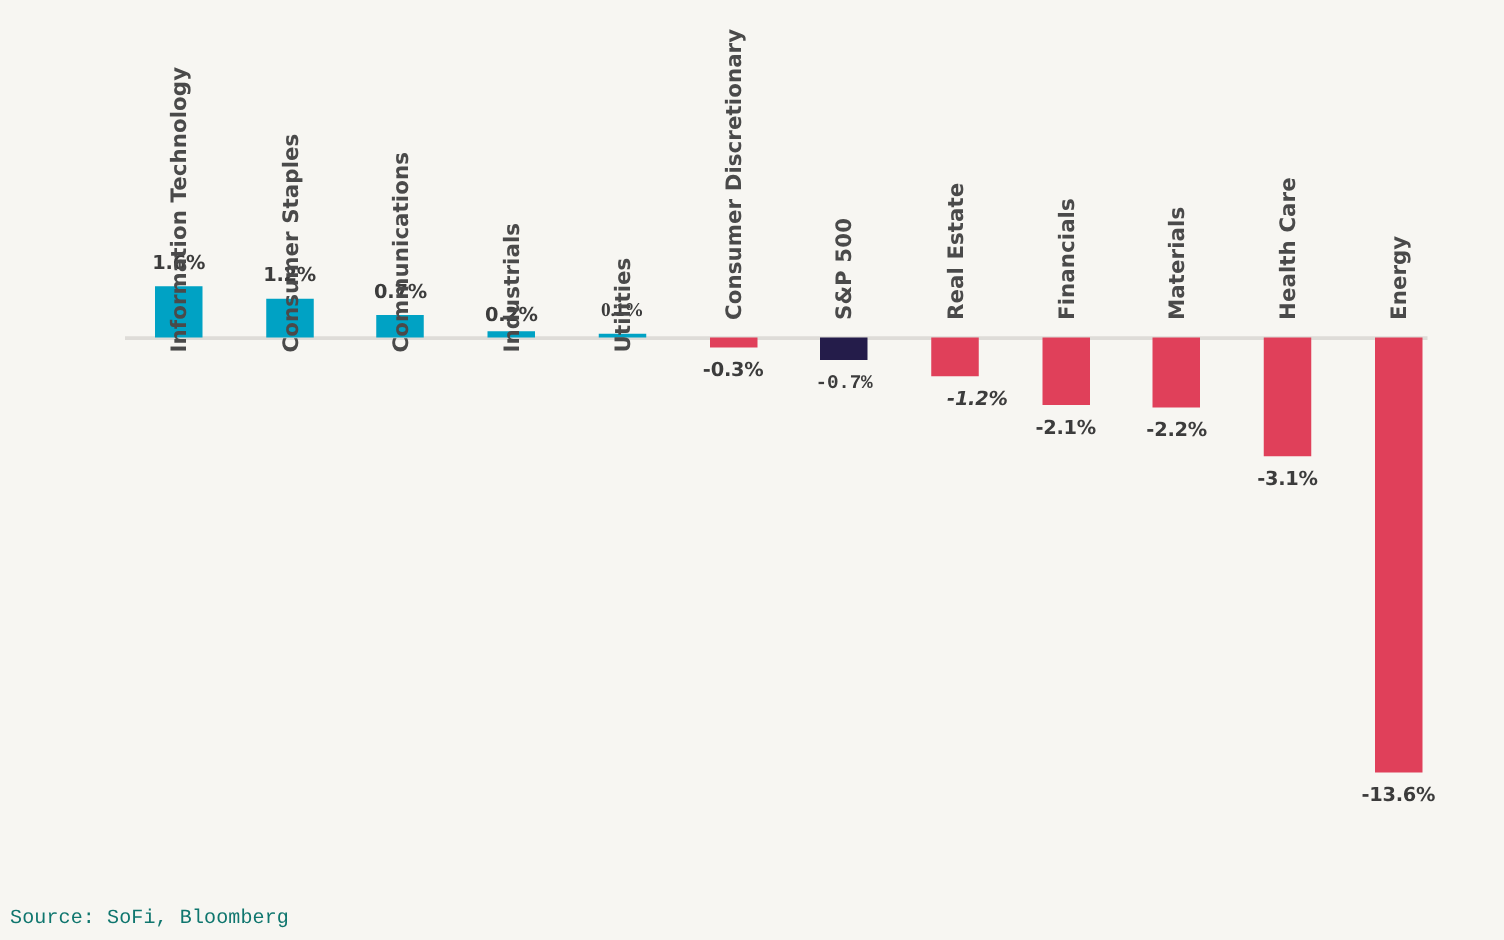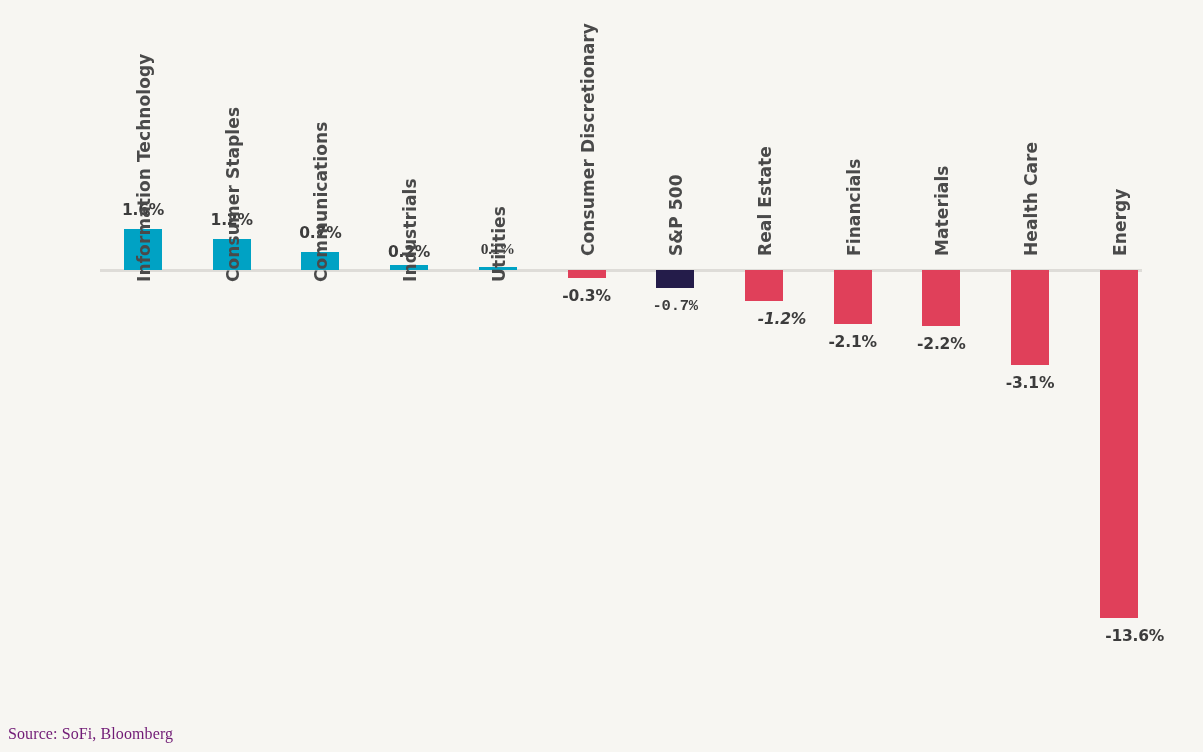--- a/index.html
+++ b/index.html
@@ -76,22 +76,22 @@
     transform: translateX(-50%);
     line-height: 1;
     letter-spacing: -0.2px;
   }
 
   #source-note {
     position: absolute;
     left: 8px;
     top: 725px;
     font-size: 16px;
-    color: #701a75;
-    font-family: Liberation Serif, serif;
+    color: #0f766e;
+    font-family: Liberation Mono, monospace;
     letter-spacing: 0.1px;
   }
 </style>
 </head>
 <body>
 
 <div id="chart-root">
 
   <div id="plot-area">
     <div id="zero-line"></div>
@@ -146,21 +146,21 @@
           <div class="val-label" style="left: 0px; top: 337.32px;">-2.2%</div>
           <div class="cat-label" style="left: -7px; top: 0px; transform: rotate(-90deg) translate(-256px, 0px); transform-origin: left top;">Materials</div>
         </div>
         <div class="bar-group" style="left: 1030px;">
           <div class="bar neg" title="Health Care -3.7%" style="height: 94.72px; top: 270px;"></div>
           <div class="val-label" style="left: 0px; top: 375.72px;">-3.1%</div>
           <div class="cat-label" style="left: -7px; top: 0px; transform: rotate(-90deg) translate(-256px, 0px); transform-origin: left top;">Health Care</div>
         </div>
         <div class="bar-group" style="left: 1118.7px;">
           <div class="bar neg" title="Energy -13.6%" style="height: 348.16px; top: 270px;"></div>
-          <div class="val-label" style="left: 16px; top: 629.16px;">-13.6%</div>
+          <div class="val-label" style="left: 0px; top: 629.16px;">-13.6%</div>
           <div class="cat-label" style="left: -7px; top: 0px; transform: rotate(-90deg) translate(-256px, 0px); transform-origin: left top;">Energy</div>
         </div>
       </div>
   </div>
 
   <div id="source-note">Source: SoFi, Bloomberg</div>
 
 </div>
 
 </body></html>

